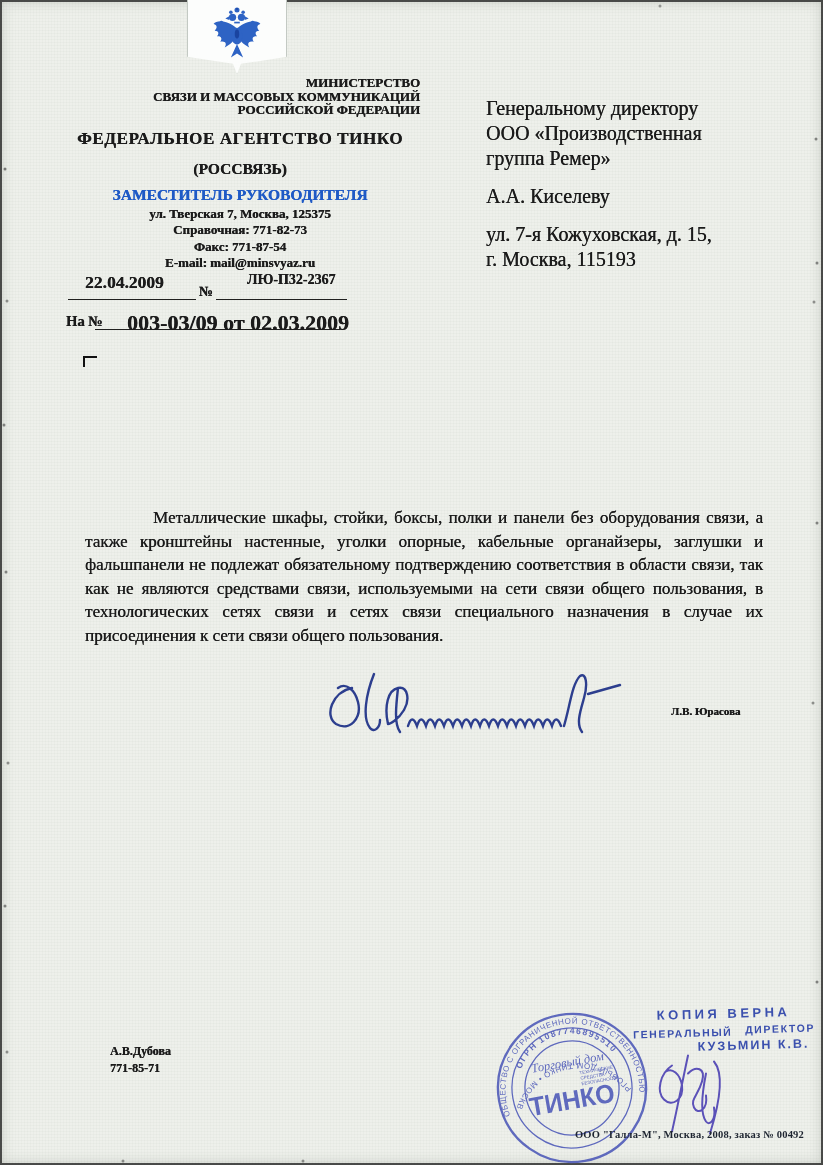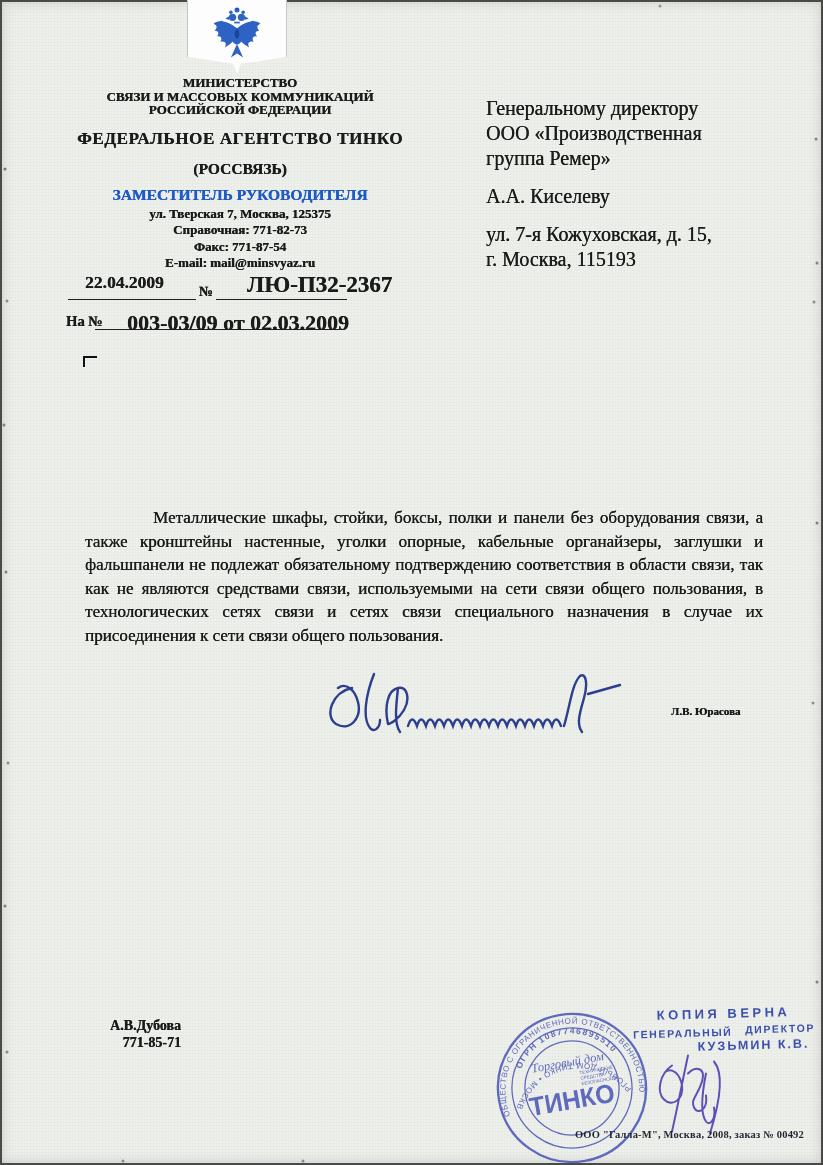--- a/index.html
+++ b/index.html
@@ -22,30 +22,30 @@
   .shield{
     left:187px;top:-4px;width:98px;height:76px;
     background:#fcfdfc;
     border:1px solid #c3c9c3;
     clip-path:polygon(0 0,100% 0,100% 78%,54% 87%,50% 100%,46% 87%,0 78%);
     display:flex;align-items:flex-start;justify-content:center;
   }
   .shield svg{margin-top:8px;}
 
   
-  .ministry{left:60px;top:76px;width:360px;font-weight:bold;font-size:13px;line-height:13.5px;}
+  .ministry{left:60px;top:76px;width:360px;font-weight:bold;font-size:13px;line-height:13.5px;text-align:right;}
   .agency{left:60px;top:129px;width:360px;font-weight:bold;font-size:17px;letter-spacing:0.6px;}
   .agency-short{left:60px;top:160px;width:360px;font-weight:bold;font-size:15.5px;font-family:Liberation Serif, serif;}
   .position{left:60px;top:186px;width:360px;font-weight:bold;font-size:15.5px;color:#1f5ac6;}
   .addr{left:60px;top:206px;width:360px;font-weight:bold;font-size:13px;line-height:16.4px;}
 
   
   .ref-date{left:85px;top:272px;font-weight:bold;font-size:17.5px;}
   .ref-no{left:199px;top:284px;font-weight:bold;font-size:14px;}
-  .ref-out{left:247px;top:272px;font-weight:bold;font-size:23px;}
+  .ref-out{left:247px;top:272px;font-weight:bold;font-size:14px;}
   .uline{height:0;border-bottom:1.6px solid #20201f;}
   .ul1{left:68px;top:299px;width:128px;}
   .ul2{left:216px;top:299px;width:131px;}
   .ref-in-label{left:66px;top:313px;font-weight:bold;font-size:14.5px;}
   .ref-in-num{left:127px;top:310px;font-weight:bold;font-size:22px;z-index:2;}
   .ul3{left:95px;top:329px;width:245px;z-index:1;}
 
   .corner-mark{left:83px;top:356px;width:12px;height:9px;border-left:2.5px solid #111;border-top:2.5px solid #111;}
 
   
@@ -57,21 +57,21 @@
     left:85px;top:498px;width:678px;
     font-size:17px;line-height:23.6px;
     text-align:justify;text-indent:68px;margin-top:8px;
   }
 
   
   .sig-yurasova{left:322px;top:666px;}
   .signer-name{left:671px;top:705px;font-weight:bold;font-size:11px;}
 
   
-  .executor{left:110px;top:1018px;font-weight:bold;font-size:14px;line-height:16.5px;text-align:right;}
+  .executor{left:110px;top:1043px;font-weight:bold;font-size:12px;line-height:16.5px;}
 
   
   .copy-cert{
     left:633px;top:1006px;width:182px;
     font-family:"Liberation Sans", sans-serif;
     color:#3b50ae;font-weight:bold;
     transform:rotate(-1.6deg);
   }
   .copy-cert .l1{font-size:13px;letter-spacing:3.5px;text-align:center;}
   .copy-cert .l2{display:flex;justify-content:space-between;font-size:10.5px;letter-spacing:1.6px;margin-top:3px;}

